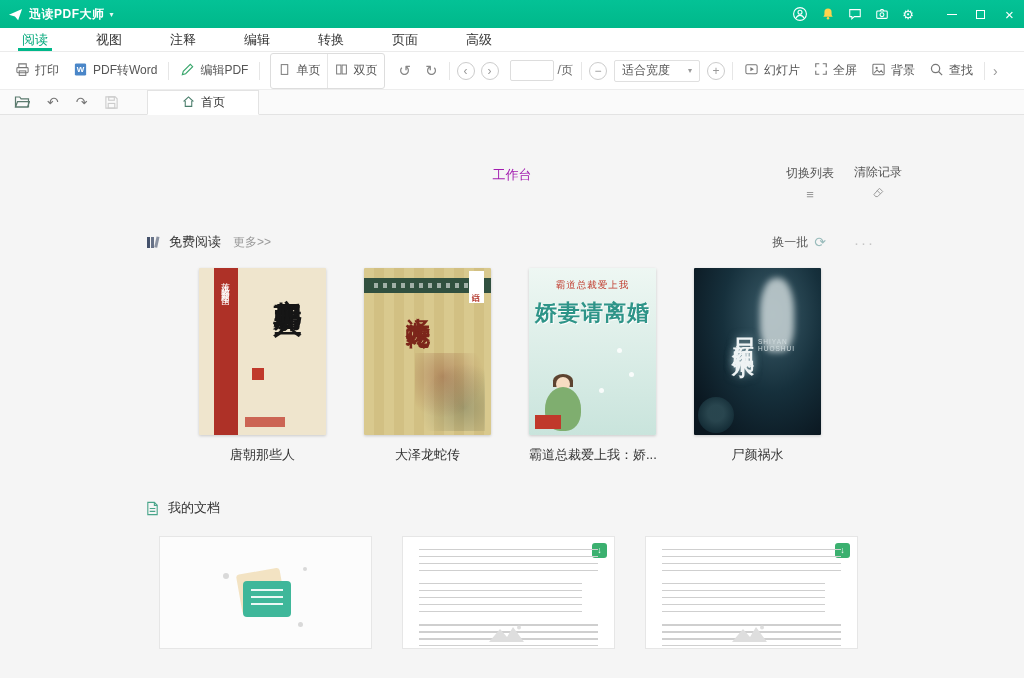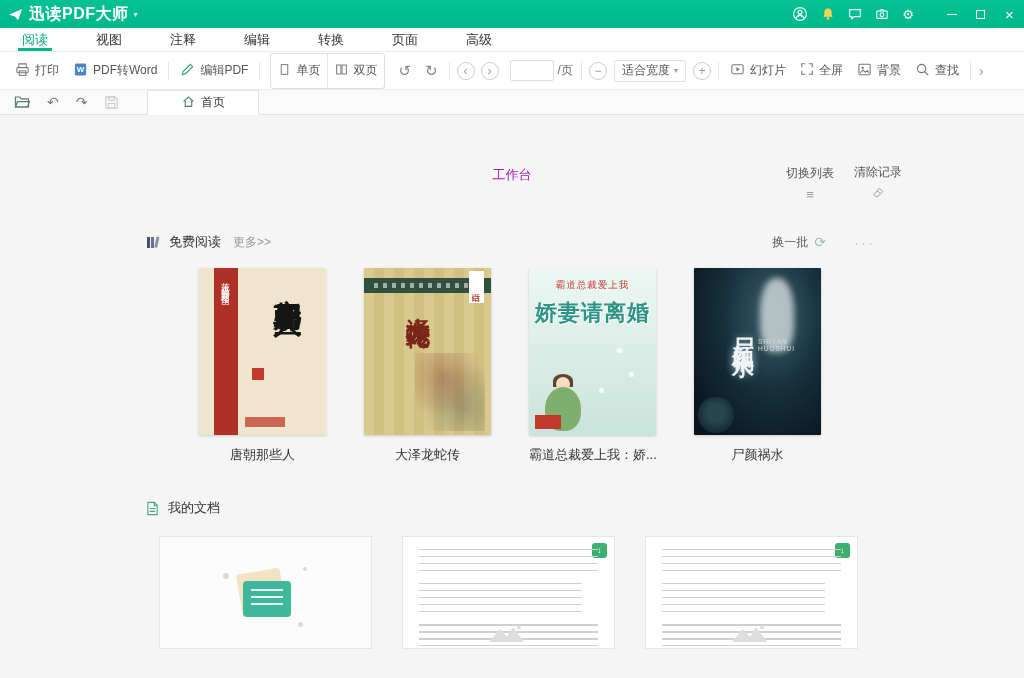--- a/index.html
+++ b/index.html
@@ -3,21 +3,21 @@
 <meta charset="utf-8">
 <style>
   * { margin:0; padding:0; box-sizing:border-box; }
   html,body { width:1024px; height:678px; overflow:hidden;
     font-family:"Liberation Sans","DejaVu Sans",sans-serif; background:#f5f5f5; }
 
   
   .titlebar { height:28px; background:linear-gradient(#04c296,#00b88a);
     display:flex; align-items:center; padding-left:8px; color:#fff; }
   .app-logo { display:inline-flex; }
-  .app-name { font-size:16px; font-weight:bold; margin-left:6px; letter-spacing:.5px; }
+  .app-name { font-size:12px; font-weight:bold; margin-left:6px; letter-spacing:.5px; }
   .tb-caret { font-size:8px; margin-left:5px; opacity:.9; }
   .tb-right { margin-left:auto; display:flex; align-items:center; gap:13px; }
   .tb-ico { display:inline-flex; align-items:center; cursor:pointer; }
   .gear-glyph { font-size:13px; color:#fff; line-height:1; }
   .win-group { display:flex; margin-left:10px; }
   .winbtn { width:29px; height:28px; display:flex; align-items:center; justify-content:center; cursor:pointer; }
   .min-bar { width:10px; height:1px; background:#fff; }
   .max-box { width:9px; height:9px; border:1px solid #fff; }
   .close-x { font-size:15px; color:#fff; line-height:1; }
 
@@ -39,21 +39,21 @@
     height:36px; margin:0 6px; }
   .pagemode-group .tool { height:100%; }
   .pagemode-group .vdiv { height:100%; margin:0; }
   .glyph { font-size:15px; color:#888; line-height:1; }
   .circ { width:18px; height:18px; border:1px solid #ccc; border-radius:50%;
     display:flex; align-items:center; justify-content:center; color:#999;
     font-size:12px; line-height:1; margin:0 3px; cursor:pointer; }
   .page-input { width:44px; height:21px; border:1px solid #ddd; border-radius:2px;
     margin:0 4px 0 8px; font-size:12px; text-align:center; color:#333; }
   .page-unit { color:#666; margin-right:4px; }
-  .fit-select { display:flex; align-items:center; gap:4px; border:1px solid #e0e0e0;
+  .fit-select { display:flex; align-items:center; gap:18px; border:1px solid #e0e0e0;
     border-radius:2px; height:22px; padding:0 7px; margin:0 4px; color:#555; cursor:pointer; }
   .fit-caret { font-size:8px; color:#999; }
   .more-chevron { font-size:14px; color:#999; padding:0 2px 0 4px; cursor:pointer; }
 
   
   .tabstrip { height:25px; background:#fafafa; border-bottom:1px solid #e3e3e3;
     display:flex; align-items:center; }
   .qb-icons { display:flex; align-items:center; gap:17px; margin-left:14px; }
   .qb-ico { display:inline-flex; align-items:center; cursor:pointer; }
   .uglyph { font-size:14px; color:#777; line-height:1; }

